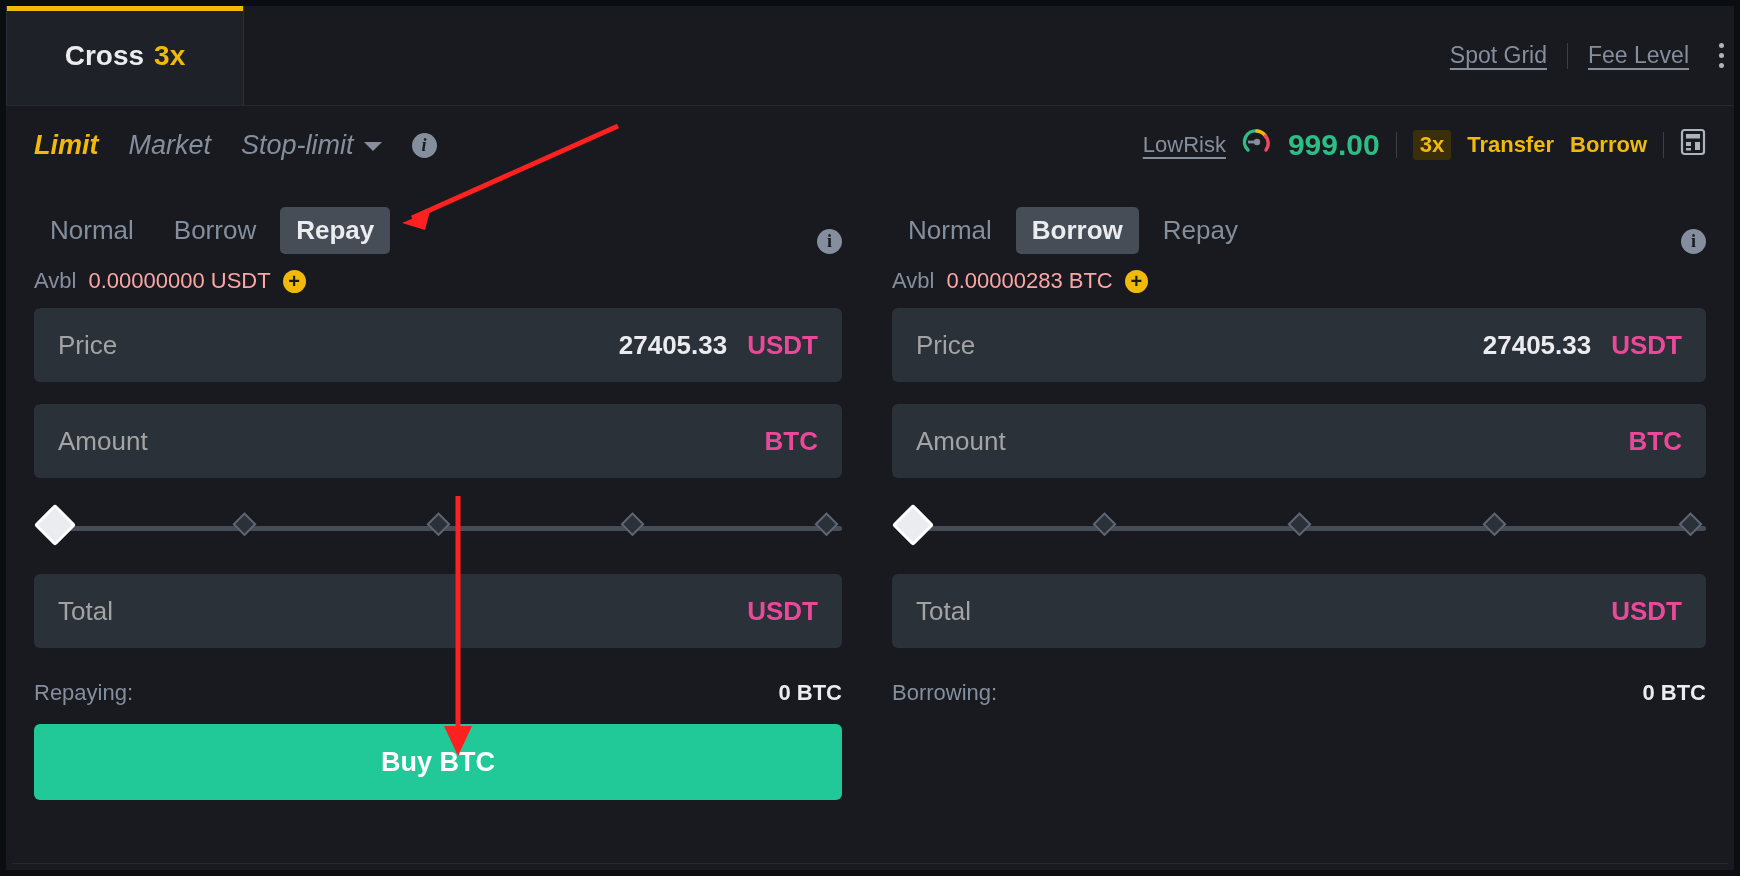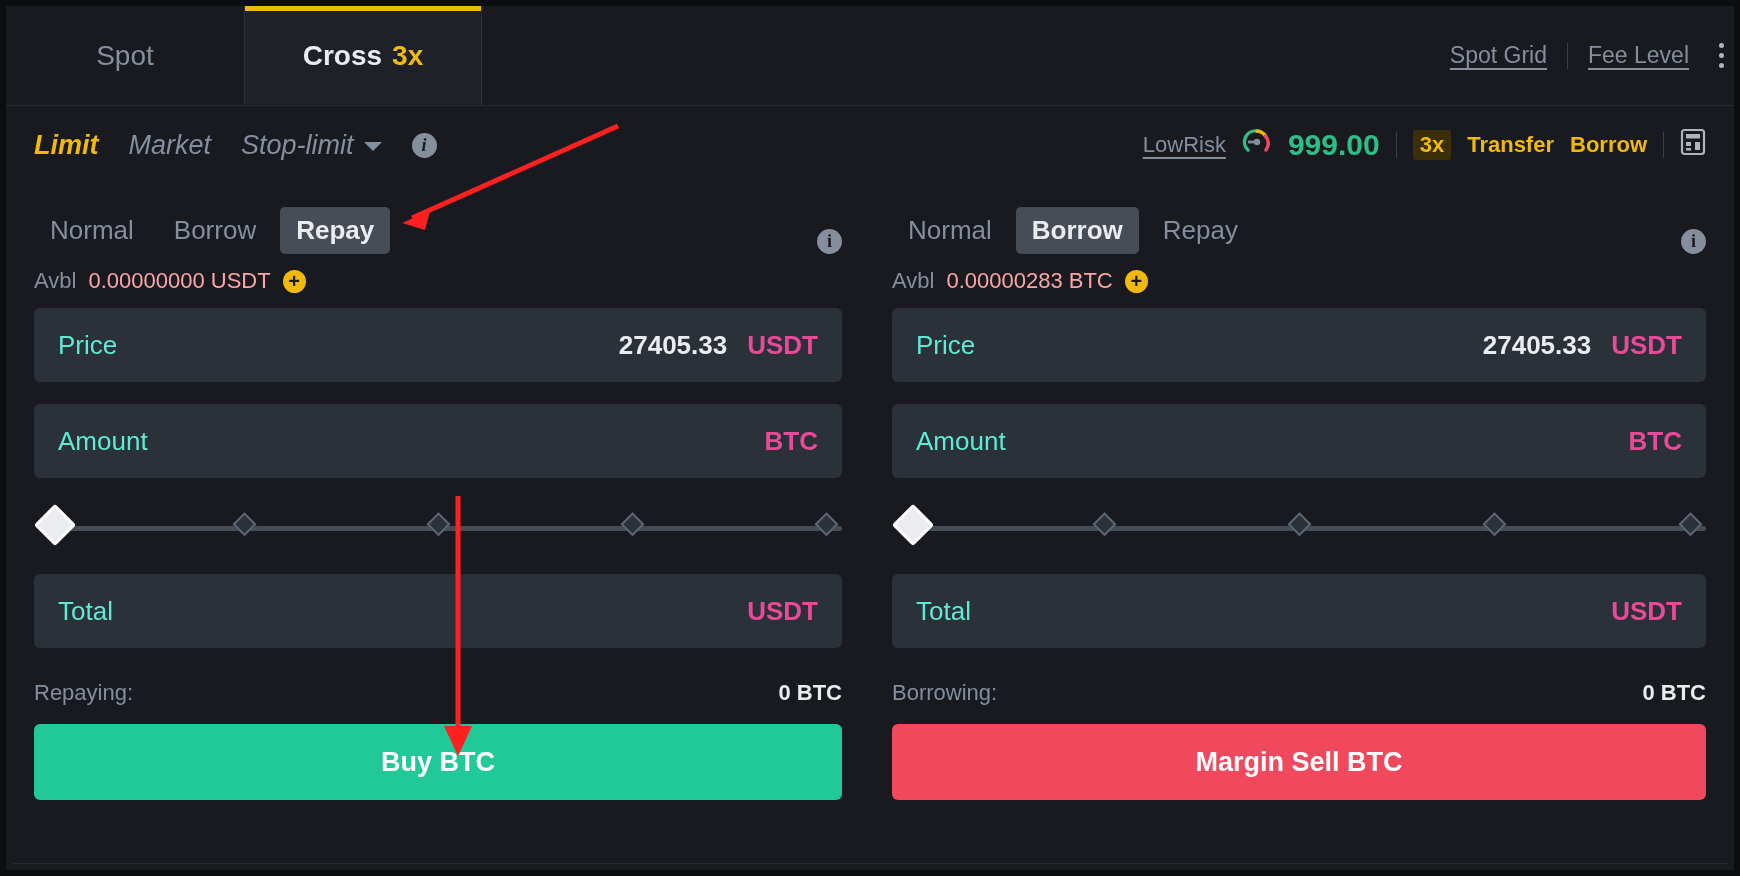--- a/index.html
+++ b/index.html
@@ -129,21 +129,21 @@
     font-size: 20px; font-weight: bold; line-height: 1;
     cursor: pointer;
   }
 
   .field {
     display: flex; align-items: center;
     height: 74px; background: #2b3139;
     border-radius: 6px; padding: 0 24px;
     margin-bottom: 22px;
   }
-  .field-label { font-size: 26px; color: #5eead4; }
+  .field-label { font-size: 26px; color: #a3a3a3; }
   .field-spacer { flex: 1; }
   .field-value { font-size: 26px; color: #eaecef; font-weight: bold; margin-right: 20px; }
   .field-unit { font-size: 26px; color: #ec4899; font-weight: bold; }
 
   
   .slider { position: relative; height: 56px; margin: 6px 0 18px 0; }
   .track {
     position: absolute; top: 26px; left: 14px; right: 0;
     height: 5px; background: #474d57; border-radius: 3px;
   }
@@ -185,23 +185,20 @@
     position: absolute; left: 6px; right: 6px; bottom: 6px;
     height: 1px; background: #252930;
   }
 </style>
 </head>
 <body>
 
 <div class="app">
 
   <div class="tabbar">
-    <div class="tab">
-      <span>Spot</span>
-    </div>
     <div class="tab active">
       <span>Cross</span>
       <span class="lev">3x</span>
     </div>
     <div class="tabbar-spacer"></div>
     <div class="tabbar-right">
       <span class="hlink">Spot Grid</span>
       <span class="vsep"></span>
       <span class="hlink">Fee Level</span>
       <span class="kebab">
@@ -351,21 +348,20 @@
         <span class="field-spacer"></span>
         <span class="field-unit">USDT</span>
       </div>
 
       <div class="summary-row">
         <span class="summary-label">Borrowing:</span>
         <span class="summary-spacer"></span>
         <span class="summary-value">0 BTC</span>
       </div>
 
-      <div class="action-btn sell">Margin Sell BTC</div>
     </div>
   </div>
 
   <div class="bottomline"></div>
 
   <svg class="anno" style="left:0; top:0;" width="1740" height="876">
     <g>
       <line x1="612" y1="120" x2="406" y2="212" stroke="#ff2020" stroke-width="5"></line>
       <polygon points="396,217 424,205 419,224" fill="#ff2020"></polygon>
     </g>

